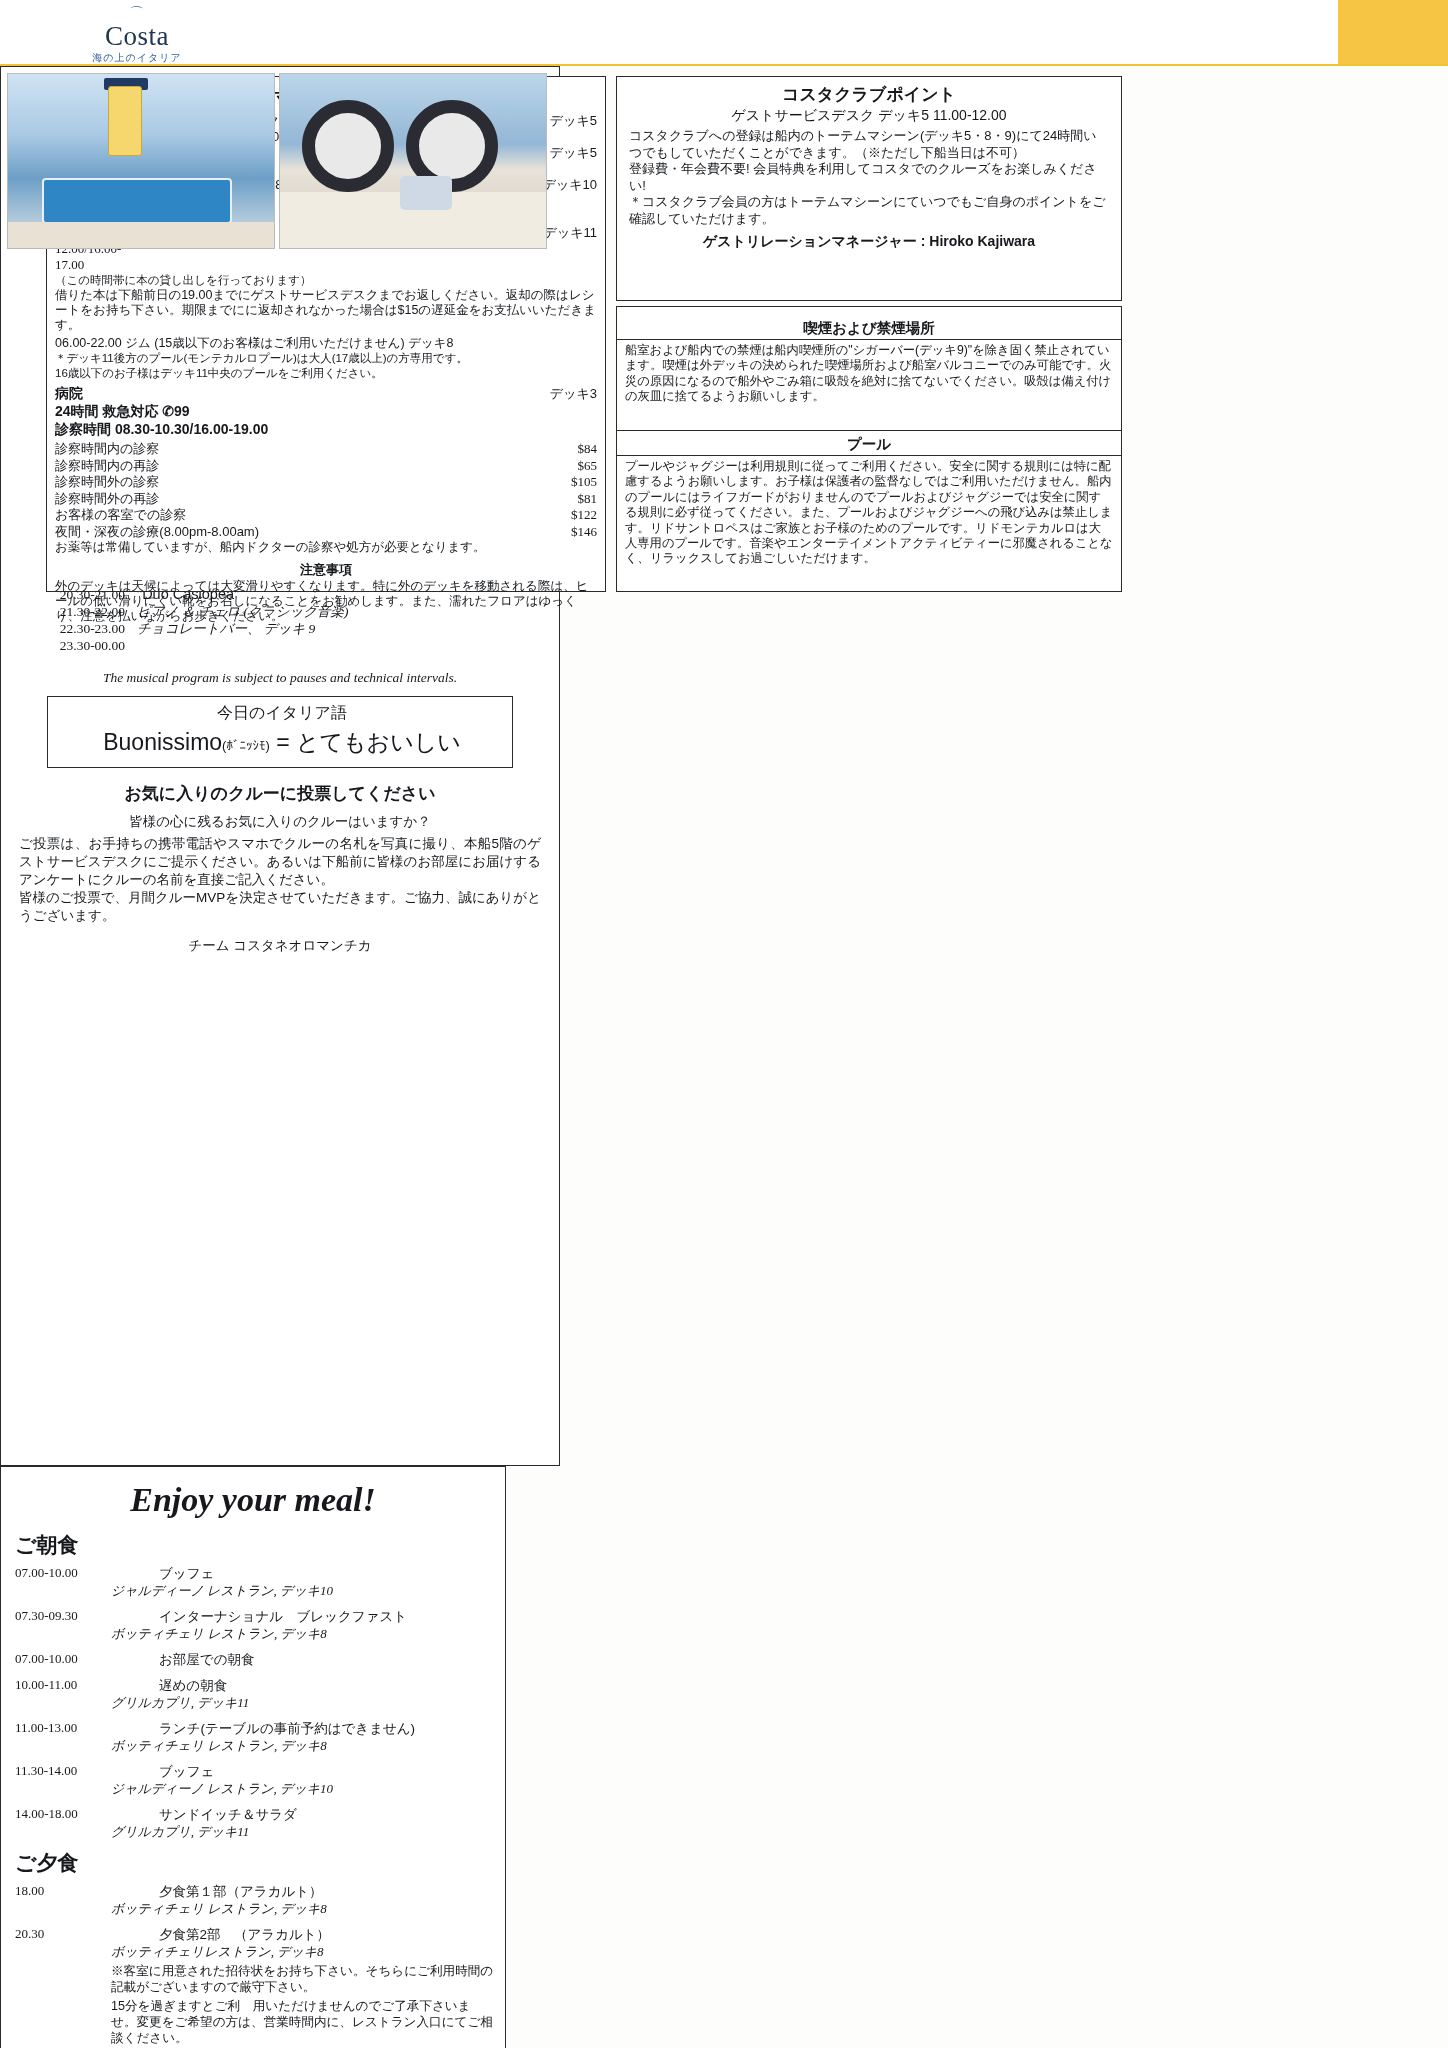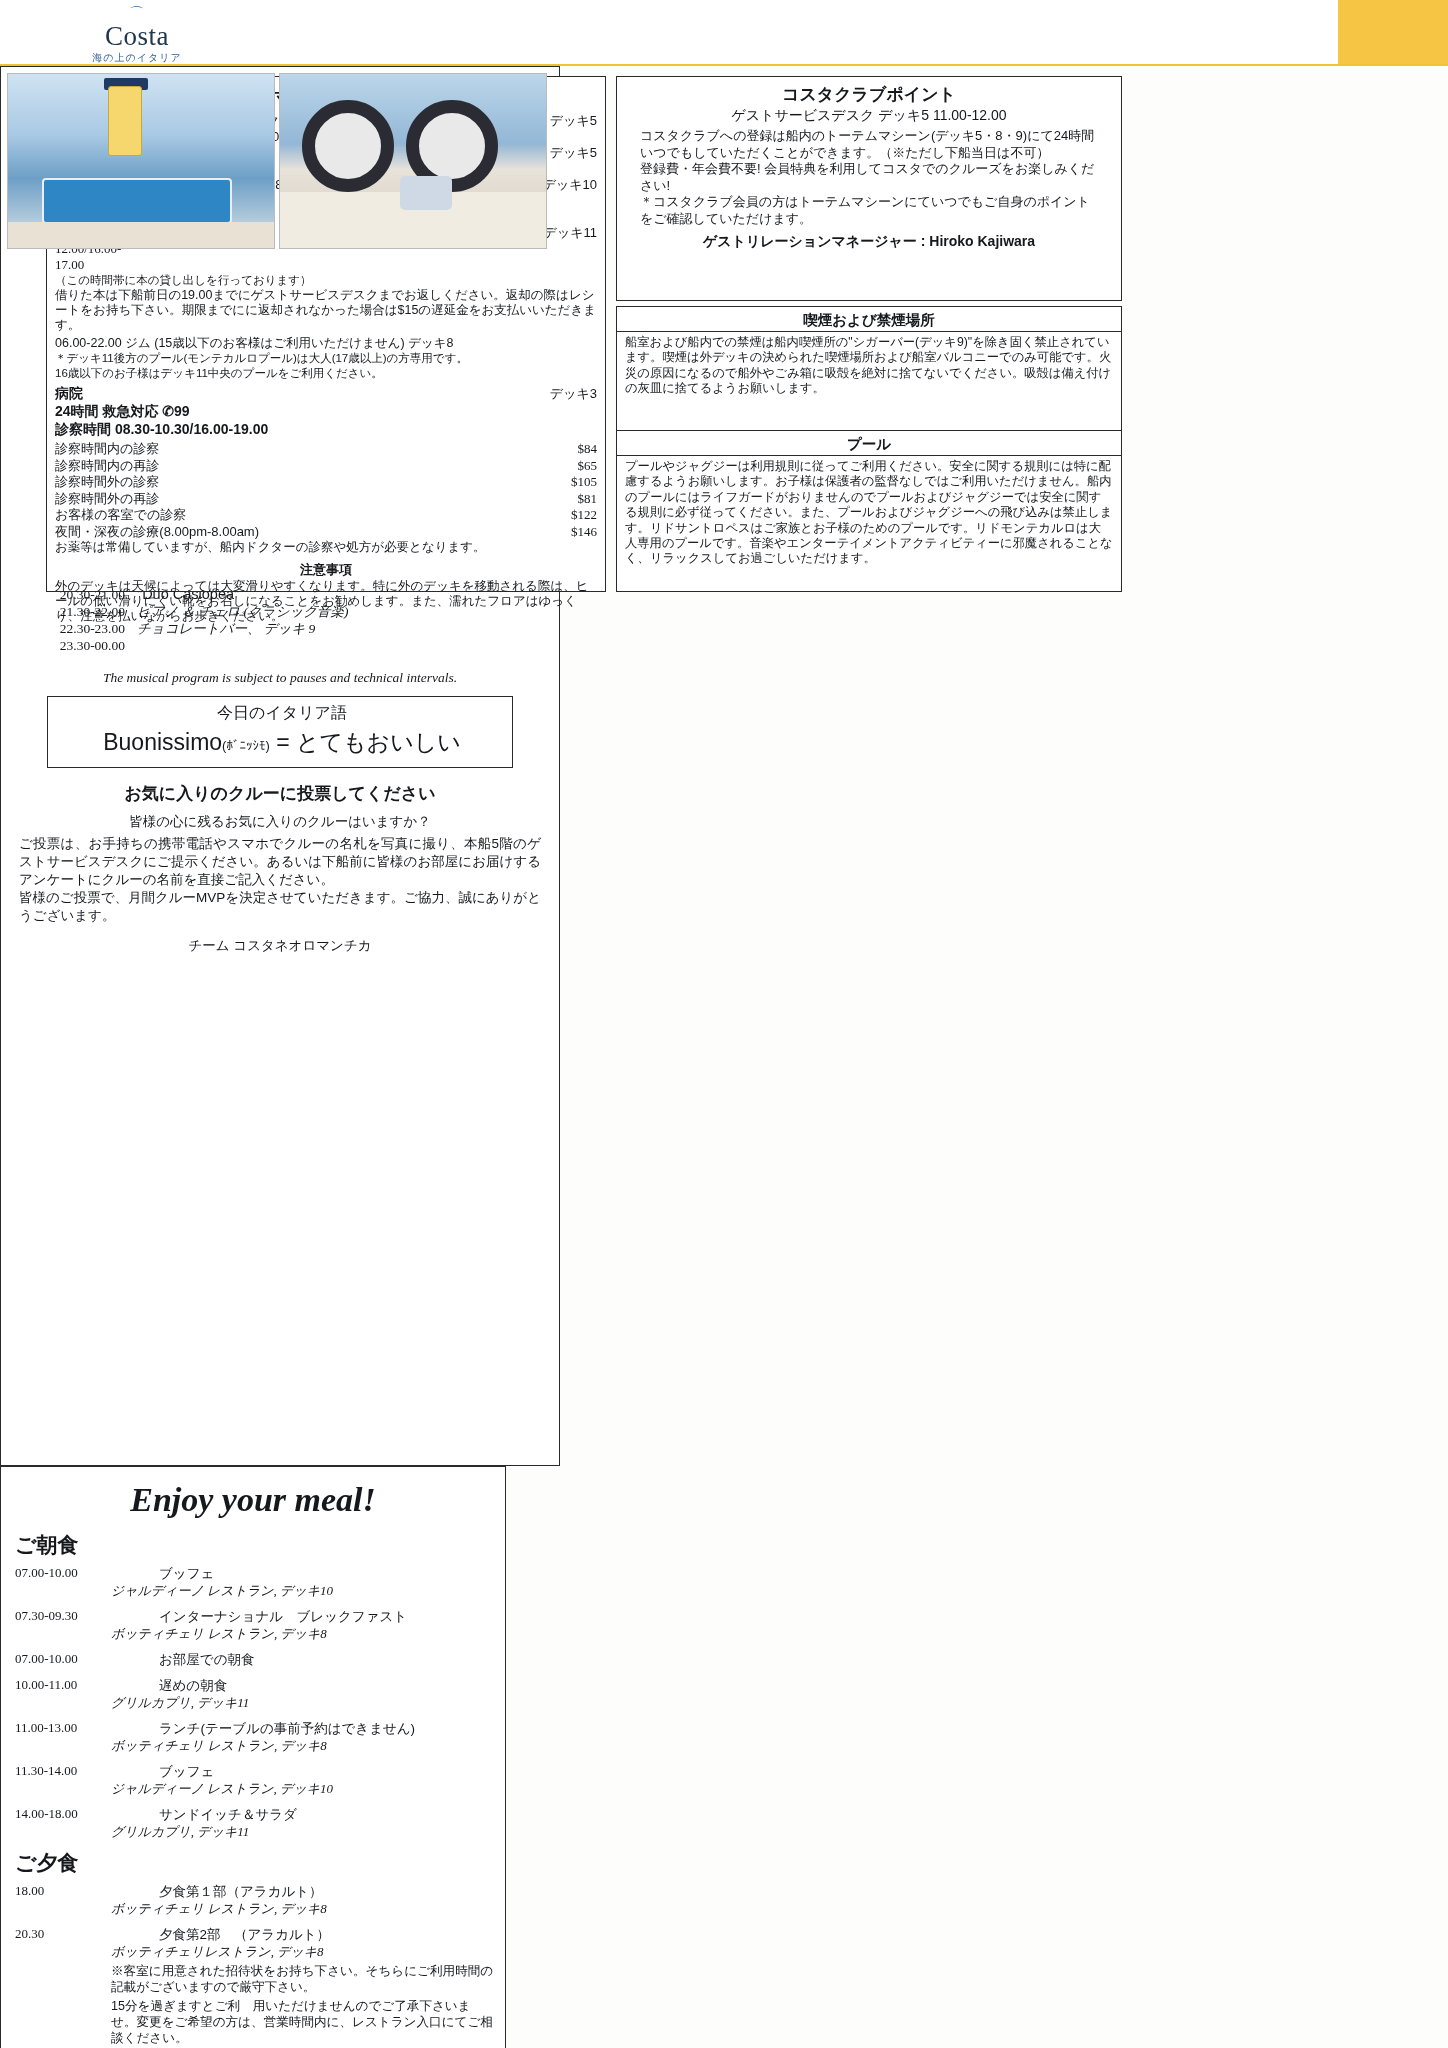--- a/index.html
+++ b/index.html
@@ -56,22 +56,22 @@
   .hrow .n { flex:1; font-family:"Liberation Sans", sans-serif; }
   .hrow .d { width:86px; flex:0 0 86px; text-align:right; font-family:"Liberation Sans", sans-serif; }
   .note { font-size:12.5px; line-height:15px; font-family:"Liberation Sans", sans-serif; }
   .seg-title { font-weight:bold; font-family:"Liberation Sans", sans-serif; font-size:14px; }
   .price { display:flex; font-size:13px; line-height:16.5px; }
   .price .l { flex:1; font-family:"Liberation Sans", sans-serif; }
   .price .v { width:90px; text-align:right; font-family:"Liberation Serif", serif; }
   .centered-sub { text-align:center; font-weight:bold; font-size:13px; font-family:"Liberation Sans", sans-serif; margin-top:6px; }
 
   
-  #club { left:616px; top:76px; width:506px; height:225px; padding:4px 23px; }
-  #smoke { left:616px; top:306px; width:506px; height:136px; padding:2px 8px; }
+  #club { left:616px; top:76px; width:506px; height:225px; padding:4px 12px; }
+  #smoke { left:616px; top:306px; width:506px; height:136px; padding:10px 8px; }
   #pool { left:616px; top:430px; width:506px; height:162px; padding:2px 8px; }
   .bodytxt { font-size:13px; line-height:16.5px; font-family:"Liberation Sans", sans-serif; }
   .bodytxt.sm { font-size:12.3px; line-height:15.4px; }
 
   
   #leftlower { left:46px; top:604px; width:560px; height:1400px; border:1px solid #2a2a2a; background:#fff; }
   .photos { display:flex; gap:4px; padding:6px; }
   .photo { height:176px; border:1px solid #bbb; position:relative; overflow:hidden; }
   .photo.a { width:268px; background:linear-gradient(180deg,#cfe3f2 0%,#a9c9e4 35%,#6d9fc6 60%,#dfe7ea 100%); }
   .photo.b { width:268px; background:linear-gradient(180deg,#bcd6ea 0%,#93b7d6 40%,#e8e3da 55%,#cfc6b6 100%); }

